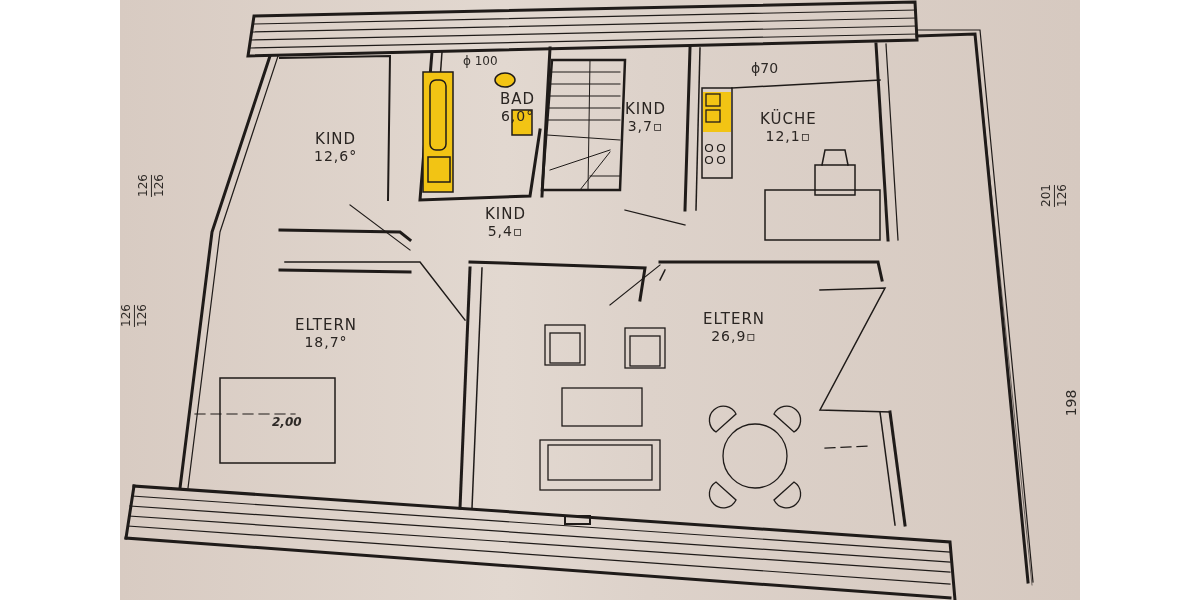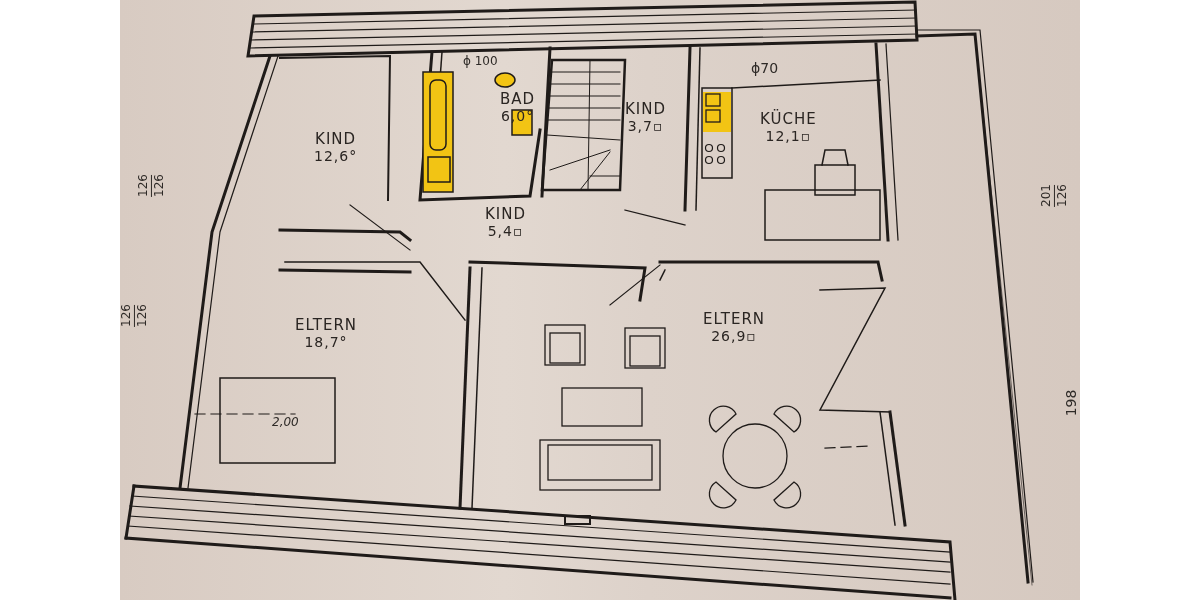--- a/index.html
+++ b/index.html
@@ -147,21 +147,21 @@
     <div>ELTERN</div>
     <div class="area">18,7°</div>
   </div>
   <div class="label" style="left:583px; top:310px;">
     <div>ELTERN</div>
     <div class="area">26,9▫</div>
   </div>
 
   <div class="dim" style="left:343px; top:54px; font-size:12px;">ϕ 100</div>
   <div class="dim" style="left:595px; top:60px; font-size:14px;margin-left:36px;">ϕ70</div>
-  <div class="dim" style="left:152px; top:415px; font-style:italic;">2,00</div>
+  <div class="dim" style="left:152px; top:415px; font-style:italic;font-weight:bold;">2,00</div>
 
   <div class="dim" style="left:20px; top:170px;">
     <div class="frac">
         <span>126</span>
         <div class="bar"></div>
         <span>126</span>
       </div>
   </div>
   <div class="dim" style="left:3px; top:300px;">
     <div class="frac">

